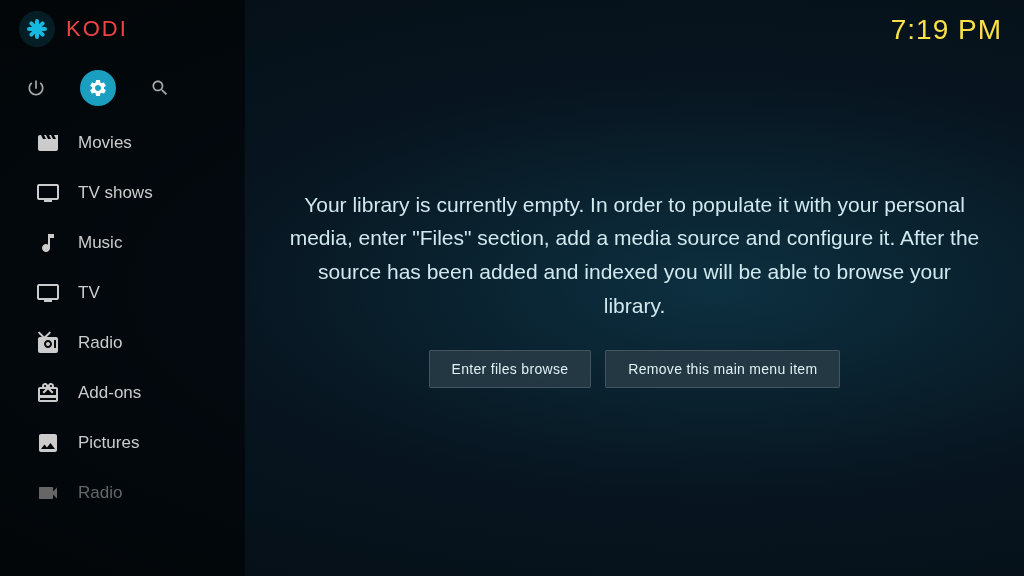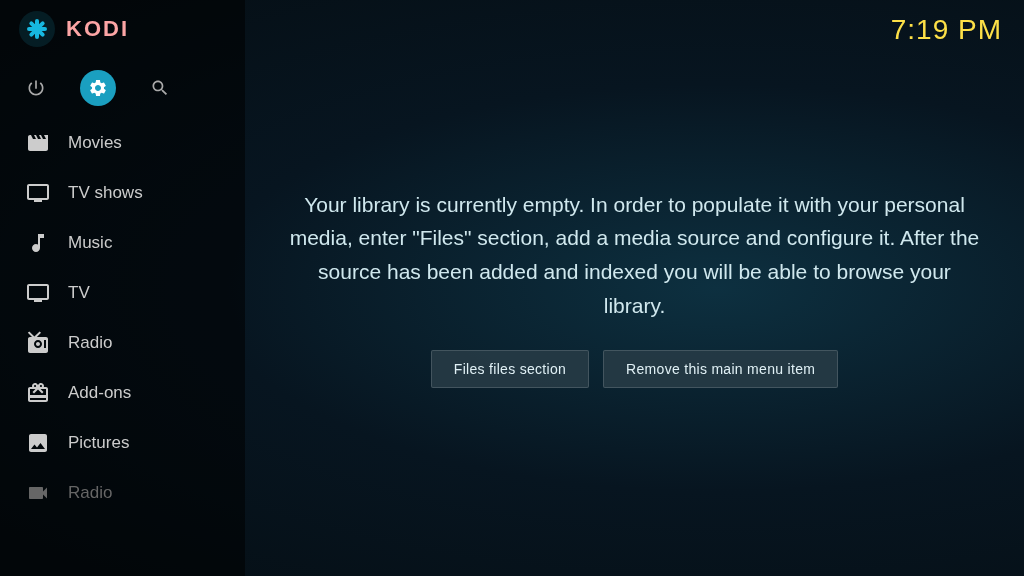--- a/index.html
+++ b/index.html
@@ -56,23 +56,23 @@
       gap: 10px;
     }
 
     .kodi-logo {
       width: 38px;
       height: 38px;
     }
 
     .kodi-text {
       font-size: 22px;
-      font-weight: 700;
+      font-weight: 400;
       letter-spacing: 2px;
-      color: #fca5a5;
+      color: #ef4444;
     }
 
     
     .clock {
       position: absolute;
       right: 22px;
       top: 14px;
       font-size: 28px;
       font-weight: 300;
       color: #fde047;
@@ -110,21 +110,21 @@
     .nav-items {
       display: flex;
       flex-direction: column;
       margin-top: 4px;
       flex: 1;
     }
 
     .nav-item {
       display: flex;
       align-items: center;
-      padding: 11px 24px;
+      padding: 11px 34px;
       gap: 16px;
       cursor: pointer;
       color: #ccc;
       font-size: 17px;
       font-weight: 400;
       transition: background 0.15s;
     }
 
     .nav-item .nav-icon {
       width: 28px;
@@ -312,17 +312,17 @@
 
   </div>
 </div>
 
 <div class="clock">7:19 PM</div>
 
 <div class="main-content">
   <div class="message-box">
     <p class="message-text">Your library is currently empty. In order to populate it with your personal media, enter "Files" section, add a media source and configure it. After the source has been added and indexed you will be able to browse your library.</p>
     <div class="btn-row">
-      <button class="action-btn">Files files section</button>
+      <button class="action-btn">Enter files browse</button>
       <button class="action-btn">Remove this main menu item</button>
     </div>
   </div>
 </div>
 
 </body></html>

